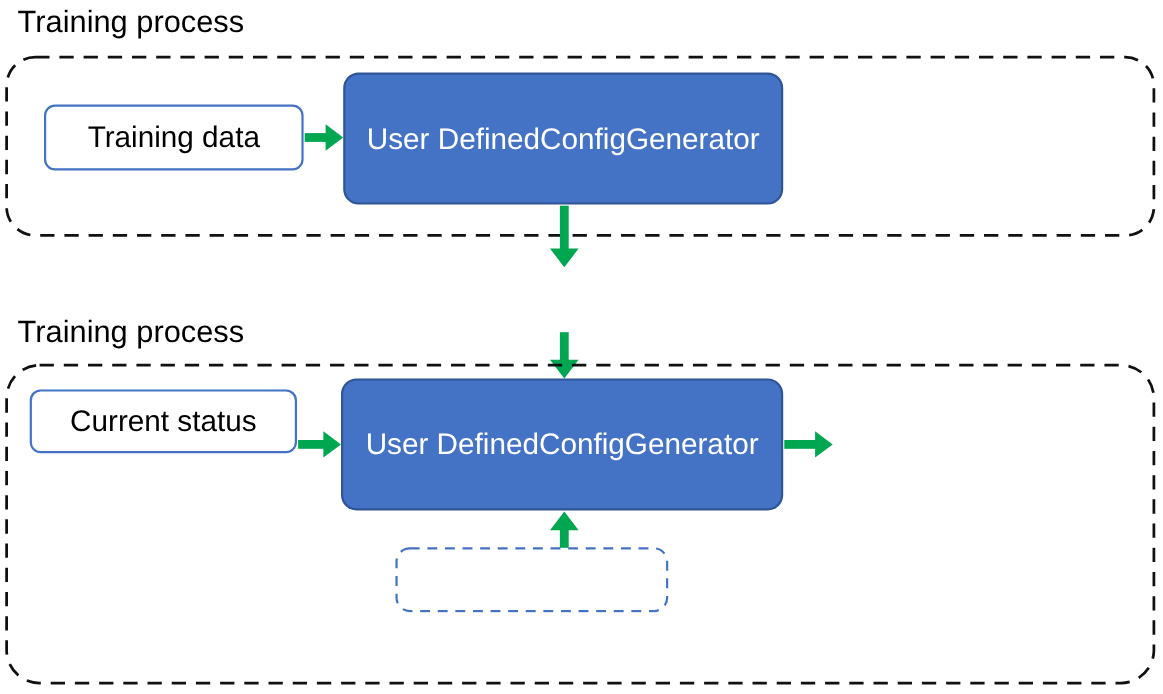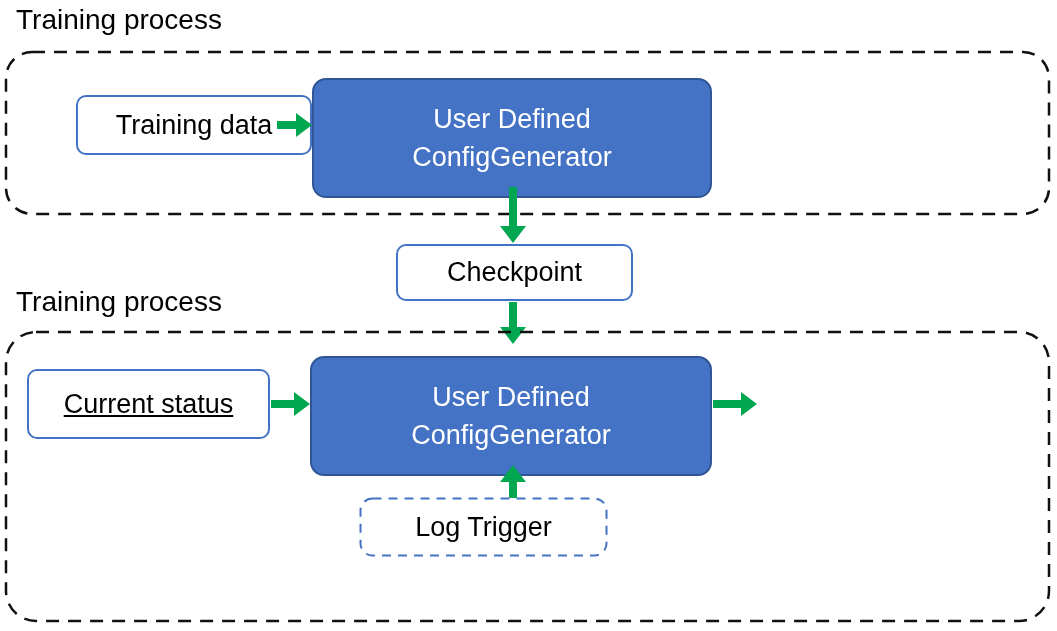--- a/index.html
+++ b/index.html
@@ -49,28 +49,27 @@
     font-size: 27px;
     color: var(--text-dark);
     white-space: nowrap;
   }
 
   .gen-box {
     background: var(--node-fill);
     border: 2px solid var(--node-border);
     border-radius: 14px;
     display: flex;
-    flex-direction: column;
+    flex-direction: row;
     align-items: center;
     justify-content: center;
     color: var(--text-light);
     font-size: 27px;
     line-height: 38px;
     text-align: center;
-    margin-top: 12px;
   }
 
   .trigger-box {
     position: absolute;
     display: flex;
     align-items: center;
     justify-content: center;
     font-size: 27px;
     color: var(--text-dark);
     white-space: nowrap;
@@ -120,55 +119,52 @@
 <body>
 
 <div class="canvas">
 
   <div class="abs section-title" style="left:16px; top:4px;">Training process</div>
 
   <svg class="container-svg" style="left:4px; top:50px;" width="1047" height="166">
     <rect x="2" y="2" width="1043" height="162" rx="26" ry="26"></rect>
   </svg>
 
-  <div class="abs io-box" style="left:40px; top:95px; width:236px; height:60px;margin-left:36px;">
+  <div class="abs io-box" style="left:40px; top:95px; width:236px; height:60px;">
     <span>Training data</span>
   </div>
 
   <div class="arrow arrow-right" style="left:277px; top:113px; width:35px; height:24px;">
     <div class="stem" style="width:21px;"></div>
     <div class="head" style="left:19px;"></div>
   </div>
 
   <div class="abs gen-box" style="left:312px; top:66px; width:400px; height:120px;">
     <span>User Defined</span>
     <span>ConfigGenerator</span>
   </div>
 
   <div class="arrow arrow-down" style="left:500px; top:187px; width:26px; height:56px;">
     <div class="stem" style="height:40px;"></div>
     <div class="head" style="top:39px;"></div>
   </div>
 
-  <div class="abs io-box" style="left:396px; top:244px; width:237px; height:57px;">
-    <span>Checkpoint</span>
-  </div>
 
   <div class="arrow arrow-down" style="left:500px; top:302px; width:26px; height:42px;">
     <div class="stem" style="height:26px;"></div>
     <div class="head" style="top:25px;"></div>
   </div>
 
   <div class="abs section-title" style="left:16px; top:286px;">Training process</div>
 
   <svg class="container-svg" style="left:4px; top:330px;" width="1047" height="293">
     <rect x="2" y="2" width="1043" height="289" rx="30" ry="30"></rect>
   </svg>
 
-  <div class="abs io-box" style="left:27px; top:369px; width:243px; height:70px;text-decoration:underline;">
+  <div class="abs io-box" style="left:27px; top:354px; width:243px; height:58px;">
     <span>Current status</span>
   </div>
 
   <div class="arrow arrow-right" style="left:271px; top:392px; width:39px; height:24px;">
     <div class="stem" style="width:25px;"></div>
     <div class="head" style="left:23px;"></div>
   </div>
 
   <div class="abs gen-box" style="left:310px; top:344px; width:402px; height:120px;">
     <span>User Defined</span>
@@ -183,17 +179,16 @@
 
   <div class="arrow arrow-up" style="left:500px; top:465px; width:26px; height:33px;">
     <div class="stem" style="height:17px;"></div>
     <div class="head"></div>
   </div>
 
   <div class="trigger-box" style="left:359px; top:497px; width:249px; height:60px; z-index:2;">
     <svg width="249" height="60">
       <rect x="1.5" y="1.5" width="246" height="57" rx="12" ry="12"></rect>
     </svg>
-    <span class="t-label">Log Trigger</span>
   </div>
 
 
 </div>
 
 </body></html>

